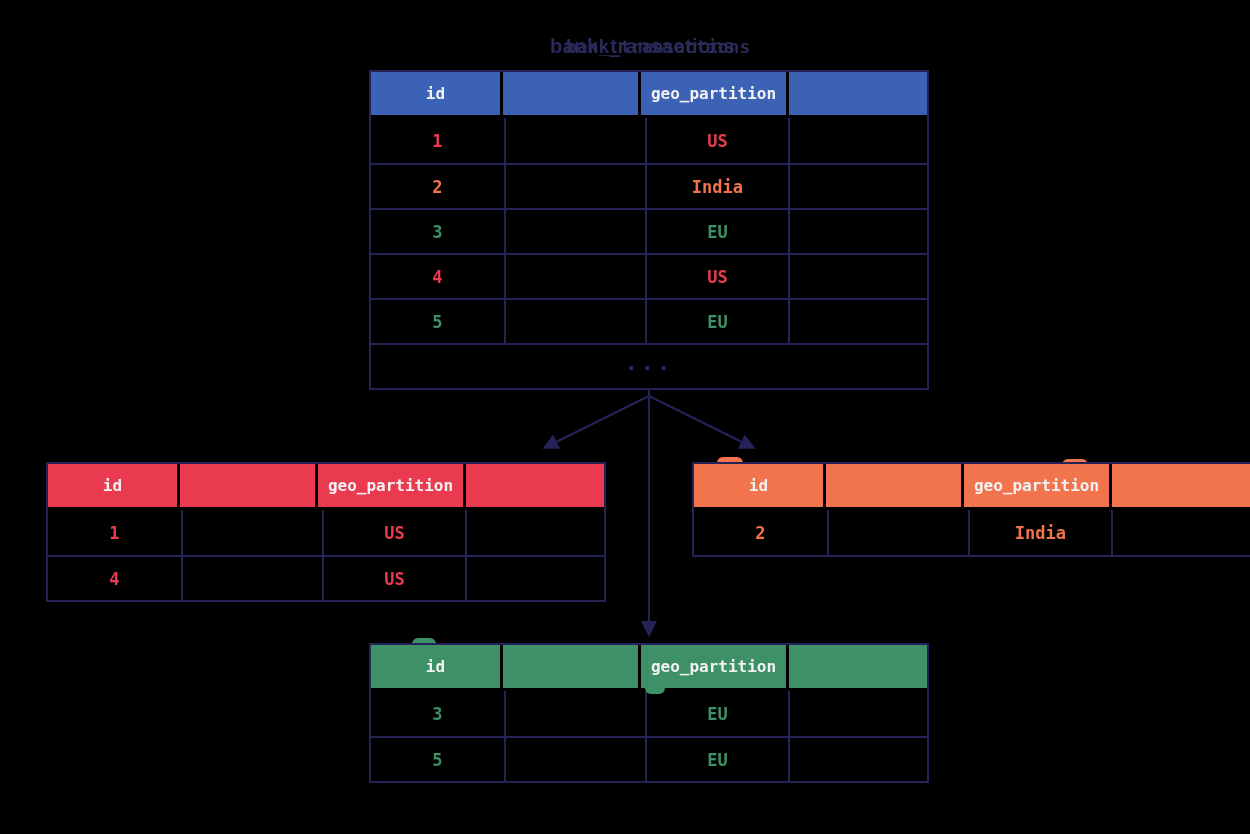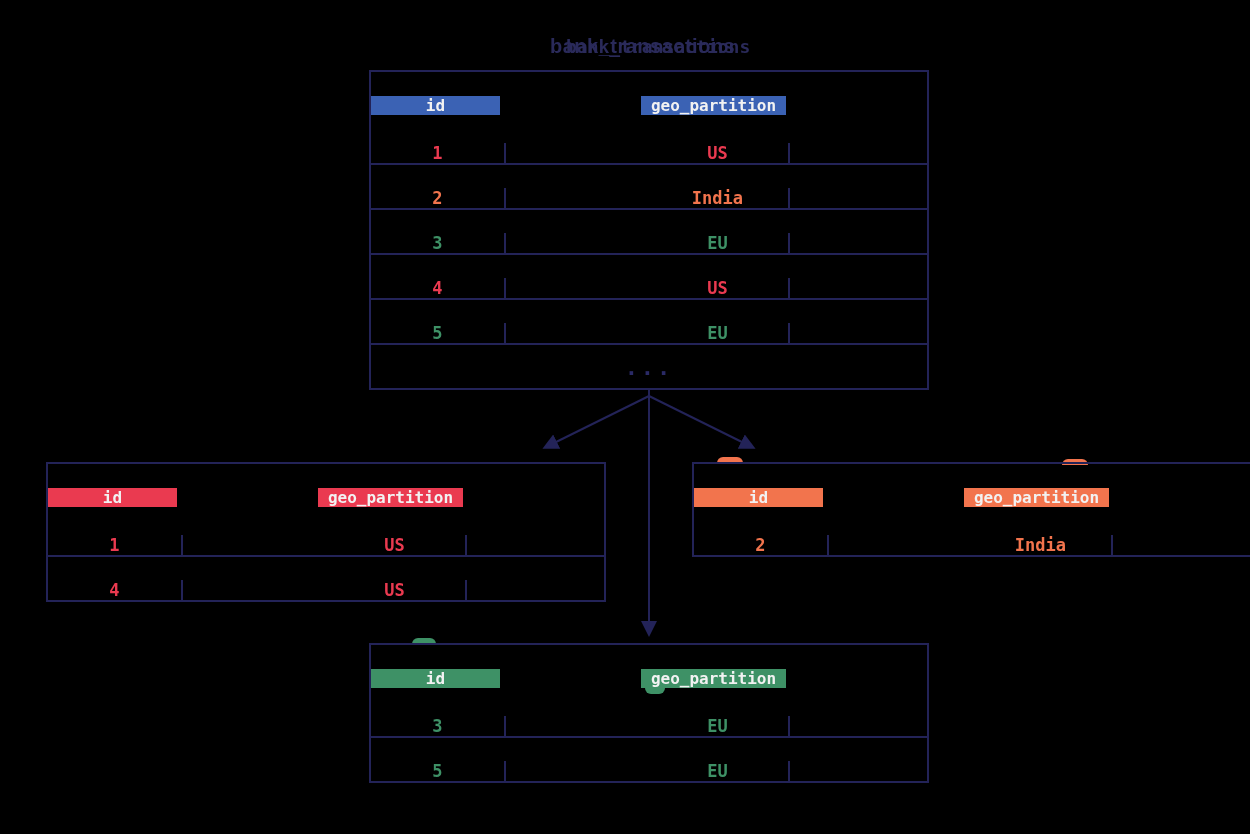--- a/index.html
+++ b/index.html
@@ -16,21 +16,21 @@
   .title-sans { left:526px; top:35px; font:700 20px "Liberation Sans", sans-serif; letter-spacing:.5px; }
   .title-mono { left:542px; top:36px; font:700 18px "DejaVu Sans Mono", monospace; }
 
   
   .arrows { position:absolute; left:0; top:0; width:1250px; height:834px; pointer-events:none; z-index:1; }
   .arrows line { stroke:var(--line-navy); stroke-width:2; }
   .arrows marker path { fill:var(--line-navy); }
 
   
   .tbl { position:absolute; width:560px; border:2px solid var(--line-navy); z-index:2; }
-  .row { display:flex;align-items:flex-end; }
+  .row { display:flex; }
   .row.header { height:46px; border-bottom:3px solid #000; }
   .row.header .cell { color:var(--header-text); font:700 16px "DejaVu Sans Mono", monospace;
                       border-right:3px solid #000; border-top:none; }
   .row.body { height:45px; }
   .row.body + .row.body { border-top:2px solid var(--line-navy); }
   .cell { display:flex; align-items:center; justify-content:center;
           font:700 17px "DejaVu Sans Mono", monospace; border-right:2px solid var(--line-navy); }
   .cell:last-child { border-right:none !important; }
   .w1{width:136px;} .w2{width:142px;} .w3{width:145px;} .w4{width:138px;}
   .row.header .w1{width:135px;} .row.header .w2{width:141px;} .row.header .w3{width:152px;} .row.header .w4{width:141px;}

